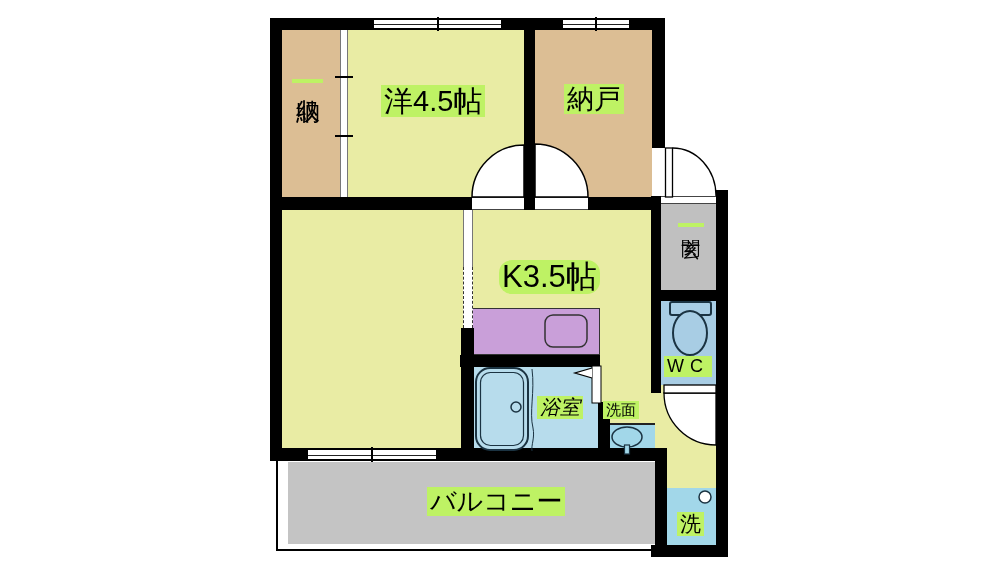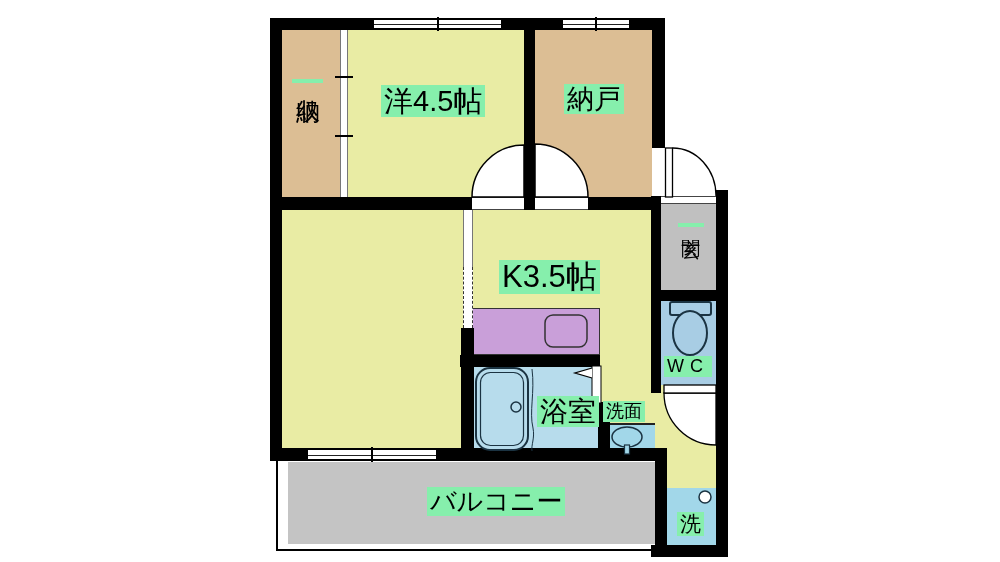--- a/index.html
+++ b/index.html
@@ -8,21 +8,21 @@
   .w{position:absolute;background:var(--wall);}
   .fill{position:absolute;}
   .win{position:absolute;background:#fff;border-top:2px solid #000;border-bottom:2px solid #000;
        border-left:1px solid #000;border-right:1px solid #000;box-sizing:border-box;}
   .win .mid{position:absolute;left:0;right:0;top:50%;height:1px;background:#222;}
   .win .tick{position:absolute;top:-3px;bottom:-3px;width:2px;background:#000;left:calc(50% - 1px);}
   .thr{position:absolute;background:#fff;border-top:1px solid #444;border-bottom:1px solid #444;box-sizing:border-box;}
   .strip{position:absolute;background:#fff;border-left:1px solid #777;border-right:1px solid #777;box-sizing:border-box;}
   .strip.dashed{border-left:1px dashed #333;border-right:1px dashed #333;}
   .tickbar{position:absolute;background:#000;}
-  .lbl{position:absolute;background:#86efac;color:#000;padding:1px 3px;line-height:1.04;
+  .lbl{position:absolute;background:#bef264;color:#000;padding:1px 3px;line-height:1.04;
        white-space:nowrap;font-weight:500;}
   .vlabel{writing-mode:vertical-rl;text-orientation:upright;letter-spacing:1px;}
   svg.overlay{position:absolute;left:0;top:0;pointer-events:none;}
 </style>
 </head>
 <body>
 
 <div id="stage">
 
   <div class="fill" style="left:282px;top:30px;width:58px;height:167px;background:var(--tan);"></div>
@@ -106,21 +106,21 @@
     <rect x="624.5" y="445" width="5" height="9" fill="var(--cyan)" stroke="var(--line)" stroke-width="1.2"></rect>
 
     <rect x="545" y="315" width="42" height="32" rx="8" fill="var(--purple)" stroke="#333" stroke-width="1.5"></rect>
 
     <circle cx="705" cy="497" r="6" fill="#ffffff" stroke="var(--line)" stroke-width="1.5"></circle>
   </svg>
 
   <div class="lbl vlabel" style="left:292px;top:79px;font-size:24px;">収納</div>
   <div class="lbl" style="left:381px;top:85px;font-size:29px;">洋4.5帖</div>
   <div class="lbl" style="left:564px;top:84px;font-size:27px;">納戸</div>
-  <div class="lbl" style="left:499px;top:260px;font-size:31px;">K3.5帖</div>
+  <div class="lbl" style="left:499px;top:260px;font-size:31px;border-radius:13px;">K3.5帖</div>
   <div class="lbl vlabel" style="left:678px;top:223px;font-size:19px;">玄関</div>
   <div class="lbl" style="left:664px;top:356px;font-size:18px;letter-spacing:6px;padding-right:3px;">WC</div>
-  <div class="lbl" style="left:537px;top:396px;font-size:28px;">浴室</div>
-  <div class="lbl" style="left:603px;top:401px;font-size:18px;">洗面</div>
+  <div class="lbl" style="left:537px;top:396px;font-size:20px;font-style:italic;">浴室</div>
+  <div class="lbl" style="left:603px;top:401px;font-size:15px;">洗面</div>
   <div class="lbl" style="left:677px;top:512px;font-size:21px;">洗</div>
   <div class="lbl" style="left:403px;top:487px;font-size:26px;margin-left:24px;">バルコニー</div>
 
 </div>
 
 </body></html>

